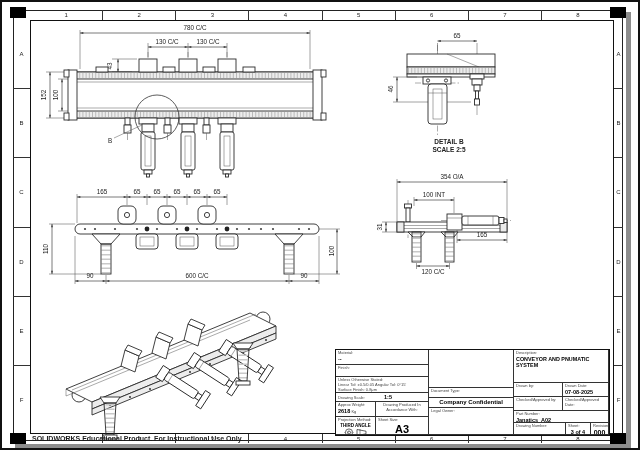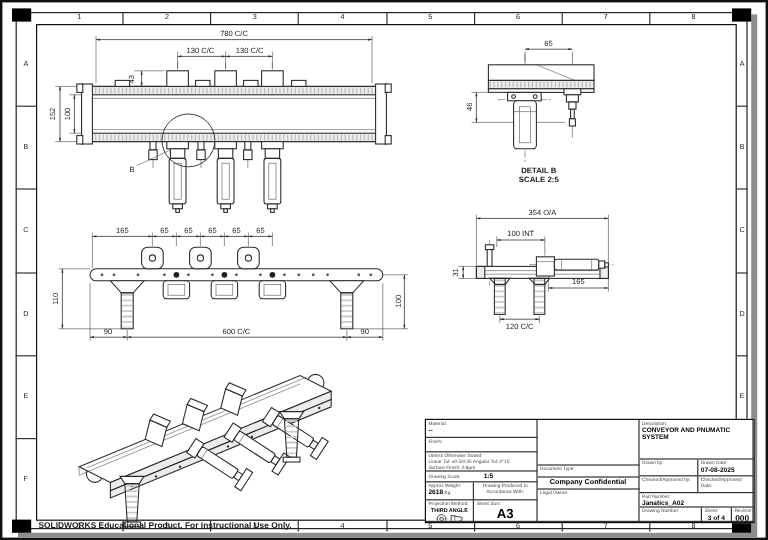--- a/index.html
+++ b/index.html
@@ -24,21 +24,21 @@
   svg .ln{stroke:#2a2a2a;stroke-width:0.9;fill:none;}
   svg .thin{stroke:#555;stroke-width:0.5;fill:none;}
   svg .ext{stroke:#555;stroke-width:0.55;}
   svg .dim{stroke:#333;stroke-width:0.65;}
   svg .cl{stroke:#666;stroke-width:0.55;stroke-dasharray:6 2 1.5 2;fill:none;}
   svg .hatch{stroke:#c9c9c9;stroke-dasharray:1.5 3;}
   svg .tex{stroke:#bbb;stroke-dasharray:1 2.2;}
   svg text{font-family:"Liberation Sans",sans-serif;font-size:6.3px;fill:#222;}
   svg text.vt{text-anchor:middle;}
   svg text.big{font-size:6.5px;font-weight:bold;}
-  .tb{position:absolute;left:344px;top:342px;width:273px;height:85px;border:1.5px solid #111;box-sizing:content-box;background:#fff;font-size:4px;color:#333;}
+  .tb{position:absolute;left:325px;top:342px;width:273px;height:85px;border:1.5px solid #111;box-sizing:content-box;background:#fff;font-size:4px;color:#333;}
   .cell{position:absolute;border-right:1px solid #333;border-bottom:1px solid #333;box-sizing:border-box;padding:1px 2px;overflow:hidden;}
   .cell .lbl{font-size:4px;color:#444;line-height:1.2;}
   .cell .val{font-weight:bold;color:#000;font-size:5.5px;}
   .watermark{position:absolute;left:22px;top:428px;font-size:7px;font-weight:bold;color:#1b1b1b;z-index:6;white-space:nowrap;}
 </style>
 </head>
 <body>
 
 <div class="screen">
   <div class="sheet">

